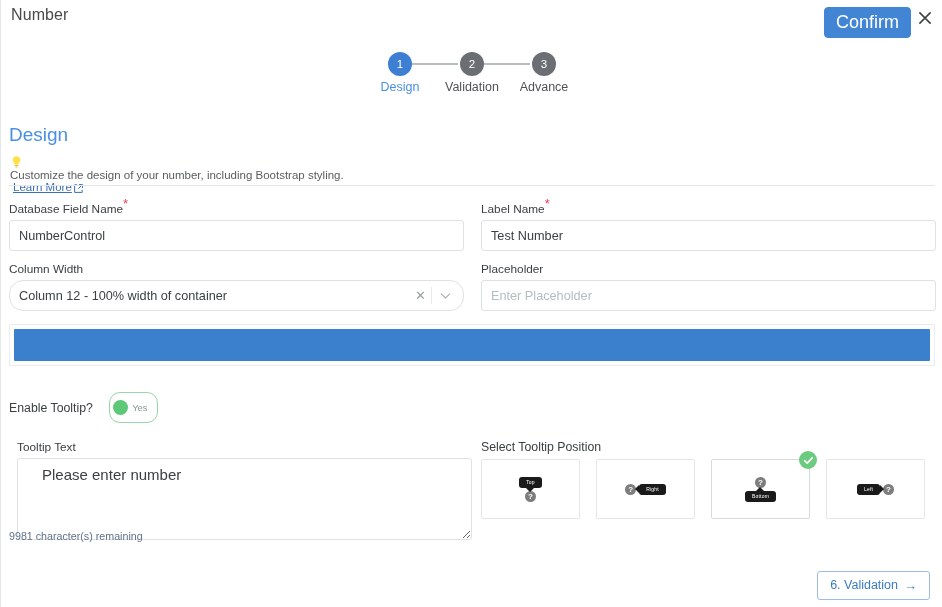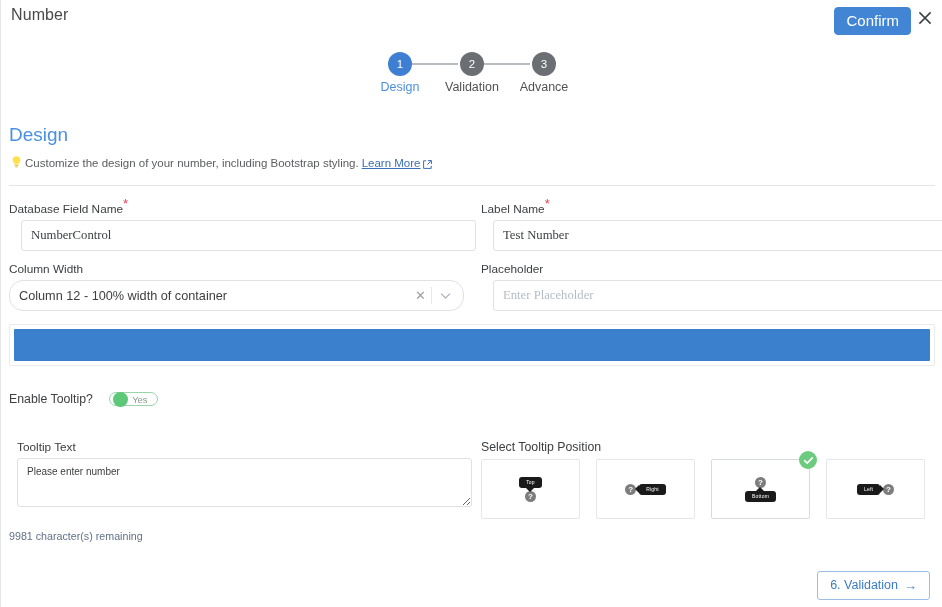--- a/index.html
+++ b/index.html
@@ -27,21 +27,21 @@
     position: absolute; left: 0; top: 0; width: 942px; height: 40px;
   }
   .page-title {
     position: absolute; left: 10px; top: 6px;
     font-size: 16px; font-weight: 400; color: #4a4a4a;
     letter-spacing: .1px;
   }
   .confirm-btn {
     position: absolute; right: 32px; top: 7px;
     background: #4285d4; border: 1px solid #4285d4; border-radius: 4px;
-    color: #fff; font-size: 15px; font-family: "Liberation Sans", sans-serif;
+    color: #fff; font-size: 18px; font-family: "Liberation Sans", sans-serif;
     padding: 5px 11px 6px; cursor: pointer; line-height: 1;
   }
   .close-btn {
     position: absolute; right: 8px; top: 8px;
     width: 20px; height: 20px; cursor: pointer;
     display: flex; align-items: center; justify-content: center;
     color: #3c4043;
   }
   .close-btn svg { display: block; }
 
@@ -69,21 +69,21 @@
   .connector.c1 { left: 48px; }
 
   
   .section-title {
     position: absolute; left: 8px; top: 124px;
     font-size: 19px; color: #4a90e2; font-weight: 400;
   }
   .hint {
     position: absolute; left: 9px; top: 155px;
     font-size: 11.5px; color: #5a5d60;
-    display: flex; align-items: flex-end;
+    display: flex; align-items: flex-start; flex-direction: column;
   }
   .bulb-icon { width: 13px; height: 14px; margin-right: 2px; display: block; }
   .learn-more {
     color: #3b6fb6; text-decoration: underline; margin-left: 3px;
     display: inline-flex; align-items: center; cursor: pointer;
   }
   .ext-icon { width: 9px; height: 9px; margin-left: 2px; display: block; }
 
   .divider {
     position: absolute; left: 8px; top: 185px; width: 926px; height: 1px;
@@ -93,23 +93,22 @@
   
   .field { position: absolute; }
   .fld-label {
     font-size: 11.8px; color: #3c4043; margin-bottom: 4px; display: block;
     white-space: nowrap;
   }
   .req { color: #e8415a; font-size: 13px; vertical-align: super; line-height: 0; }
   .inp {
     width: 100%; height: 31px; border: 1px solid #dfe1e3; border-radius: 3px;
     background: #fff; font-size: 12.7px; color: #3c4043;
-    padding: 0 9px; font-family: Liberation Serif, serif;
+    padding: 0 9px; font-family: Liberation Sans, sans-serif;
     outline: none;
-    margin-left: 12px;
   }
   .inp::placeholder { color: #b6bcc4; }
   .f-left  { left: 8px;   width: 455px; }
   .f-right { left: 480px; width: 455px; }
   .row1 { top: 202px; }
   .row2 { top: 262px; }
 
   .select-wrap { position: relative; }
   .select-box {
     width: 100%; height: 31px; border: 1px solid #dfe1e3; border-radius: 14px;
@@ -137,39 +136,39 @@
     width: 100%; height: 100%; background: #3b80cd; border-radius: 1px;
   }
 
   
   .toggle-row {
     position: absolute; left: 8px; top: 392px;
     display: flex; align-items: center;
   }
   .toggle-label { font-size: 12.3px; color: #3c4043; margin-right: 16px; }
   .toggle {
-    width: 49px; height: 14px; border-radius: 11px;
+    width: 49px; height: 31px; border-radius: 11px;
     border: 1px solid #9ad4a8; background: #fff;
     display: flex; align-items: center; cursor: pointer;
     padding: 0 3px;
   }
   .knob {
     width: 15px; height: 15px; border-radius: 50%; background: #5cc878;
     flex: 0 0 auto;
   }
   .toggle-text {
     flex: 1; text-align: center; font-size: 9.5px; color: #8b9b8f;
     padding-right: 2px;
   }
 
   
   .tt-field { position: absolute; left: 16px; top: 440px; width: 455px; }
   .tt-area {
-    width: 100%; height: 49px; border: 1px solid #dfe1e3; border-radius: 3px;
-    font-size: 10px; color: #3c4043; padding: 7px 9px;
+    width: 100%; height: 82px; border: 1px solid #dfe1e3; border-radius: 3px;
+    font-size: 15px; color: #3c4043; padding: 7px 24px;
     font-family: "Liberation Sans", sans-serif; resize: both; outline: none;
     display: block;
   }
   .char-remain {
     position: absolute; left: 8px; top: 530px;
     font-size: 10.7px; color: #61708a;
   }
 
   
   .pos-section { position: absolute; left: 480px; top: 440px; width: 455px; }

